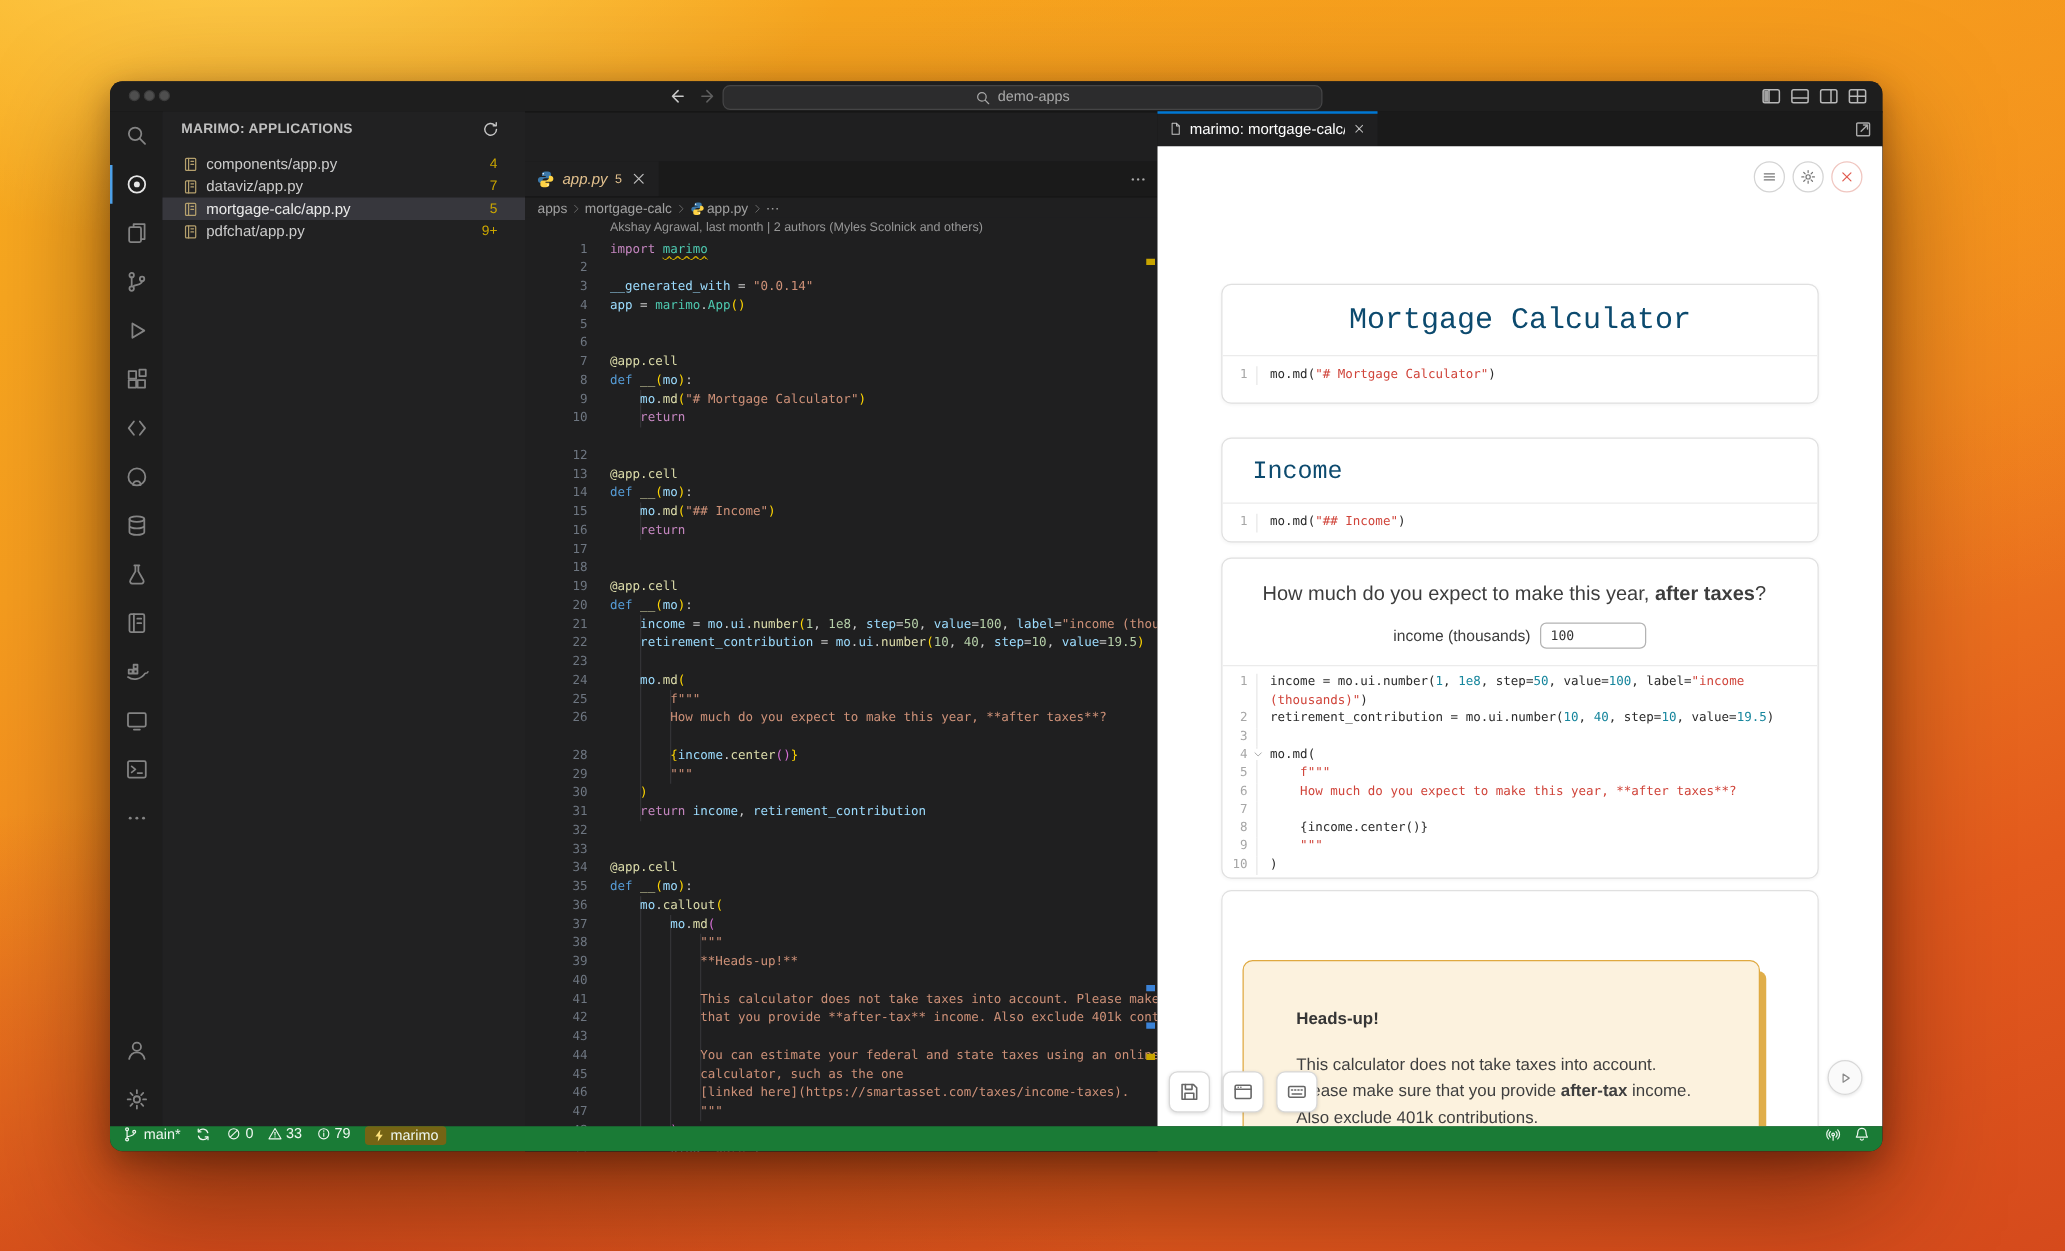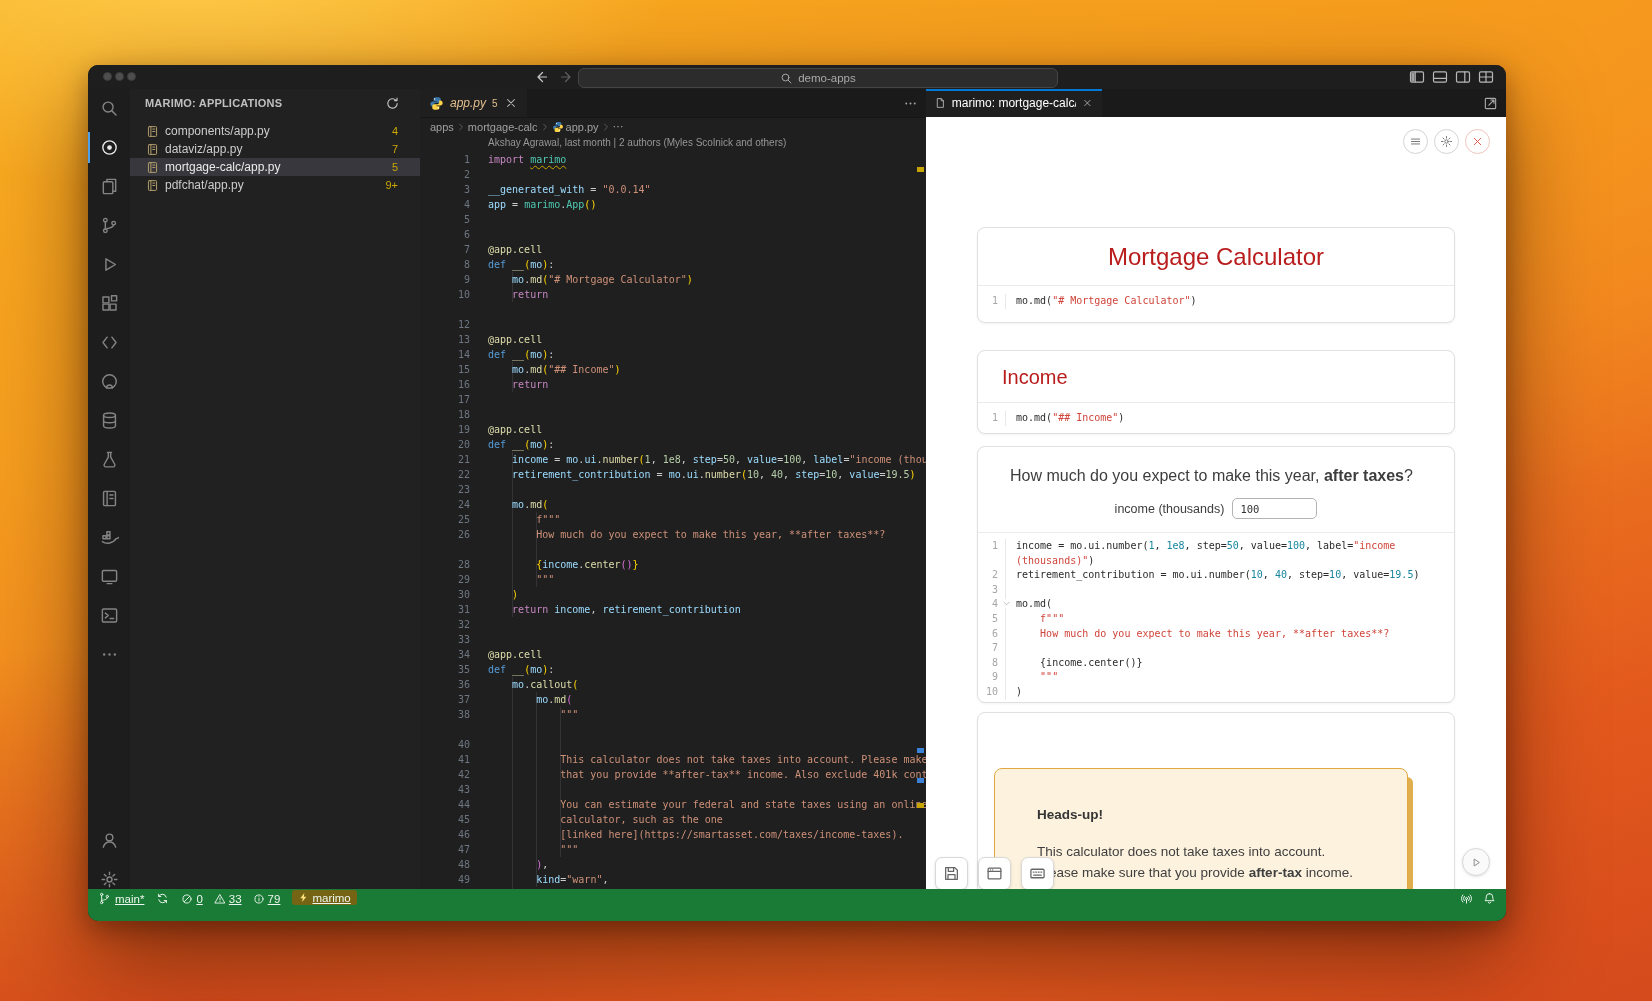--- a/index.html
+++ b/index.html
@@ -36,21 +36,21 @@
   .sidebar{position:absolute;left:42px;top:24px;width:290px;height:812px;background:#212122;}
   .sb-header{height:28px;display:flex;align-items:center;padding:0 20px 0 15px;color:#c0c0c0;font-size:11px;font-weight:bold;letter-spacing:.2px;}
   .sb-header .ic{width:15px;height:15px;margin-left:auto;color:#c5c5c5;}
   .sb-rows{padding-top:5px;}
   .sb-row{height:18px;display:flex;align-items:center;padding:0 22px 0 16px;color:#cccccc;font-size:12px;gap:6px;}
   .sb-row.sel{background:#37373d;color:#eaeaea;}
   .sb-row .ic{width:13px;height:13px;color:#b5a06d;flex:0 0 13px;}
   .sb-count{margin-left:auto;color:#cca700;font-size:11px;}
   
   .pane{position:absolute;top:24px;height:812px;}
-  .editor-pane{left:332px;width:506px;background:#1f1f20;}
+  .editor-pane{left:332px;width:506px;background:#1f1f20;margin-top:40px;}
   .webview-pane{left:838px;width:580px;background:#1a1a1a;}
   .tabs{height:28px;background:#1a1a1a;display:flex;align-items:stretch;position:relative;border-bottom:1px solid #161616;}
   .tab{display:flex;align-items:center;gap:6px;padding:0 9px;background:#1f1f20;position:relative;}
   .tab .tab-py{width:15px;height:15px;}
   .tab-label{font-size:12px;font-style:italic;color:#e2c08d;}
   .tab-badge{font-size:10px;color:#e2c08d;}
   .tab-close{width:14px;height:14px;color:#bbbbbb;}
   .tab.wv{width:176px;box-sizing:border-box;}
   .tab.wv::before{content:"";position:absolute;left:0;right:0;top:0;height:2px;background:#0078d4;}
   .tab.wv .tab-label{font-style:normal;color:#ffffff;}
@@ -80,21 +80,21 @@
   .circ .ic{width:13px;height:13px;}
   .circ.red{border-color:#f0c6c0;color:#e05a4e;}
   .wv-path{position:absolute;left:0;top:47px;width:100%;text-align:center;
     font:11px "DejaVu Sans Mono",monospace;color:#8c8c8c;letter-spacing:.3px;}
   .card{position:absolute;left:51px;width:478px;background:#fff;border:1px solid #e0e0e0;border-radius:8px;
     box-shadow:0 1px 3px rgba(0,0,0,.05);box-sizing:border-box;overflow:hidden;}
   .card1{top:110px;height:96px;}
   .card2{top:233px;height:84px;}
   .card3{top:329px;height:257px;}
   .card4{top:595px;height:260px;}
-  .serif{font-family:Liberation Sans, sans-serif;color:#b91c1c;}
+  .serif{font-family:Liberation Mono, monospace;color:#0c4a6e;}
   .c-title-center{text-align:center;font-size:24px;padding:15px 0 14px;}
   .c-title-left{font-size:20px;padding:15px 0 13px 24px;}
   .c-code{border-top:1px solid #ebebeb;padding:8px 0;}
   .wl{display:flex;font:10px/14.6px "DejaVu Sans Mono",monospace;color:#2b2b2b;}
   .wnum{flex:0 0 28px;text-align:right;padding-right:7px;color:#a6a6a6;border-right:1px solid #e8e8e8;box-sizing:border-box;position:relative;}
   .wnum .fold{position:absolute;right:-6px;top:2px;width:9px;height:9px;color:#9a9a9a;background:#fff;}
   .wc{padding-left:10px;padding-right:6px;white-space:pre-wrap;word-break:break-word;flex:1;min-height:14.6px;}
   .w-c{color:#2b2b2b}.w-s{color:#d0443a}.w-n{color:#17869d}
   .prose{padding:20px 32px 0;font-size:16px;color:#3d3d3d;}
   .prose .pb{font-weight:bold;}
@@ -112,22 +112,22 @@
   .co-p .pb{font-weight:bold;}
   .float-btns{position:absolute;left:9px;top:740px;display:flex;gap:10px;}
   .fbtn{width:33px;height:33px;border:1px solid #d8d8d8;border-radius:7px;background:#fff;
     box-shadow:0 1px 3px rgba(0,0,0,.12);display:flex;align-items:center;justify-content:center;color:#666;box-sizing:border-box;}
   .fbtn .ic{width:17px;height:17px;}
   .play-btn{position:absolute;left:536px;top:731px;width:28px;height:28px;border-radius:50%;background:#fafafa;
     border:1px solid #d8d8d8;display:flex;align-items:center;justify-content:center;color:#8a8a8a;box-sizing:border-box;
     box-shadow:0 1px 3px rgba(0,0,0,.1);}
   .play-btn .ic{width:13px;height:13px;}
   
-  .statusbar{position:absolute;left:0;bottom:0;width:100%;height:20px;background:#1a7b36;display:flex;align-items:flex-end;
-    color:#eef7f0;font-size:11.5px;padding:16px 10px;box-sizing:border-box;gap:12px;text-decoration:underline;}
+  .statusbar{position:absolute;left:0;bottom:0;width:100%;height:20px;background:#1a7b36;display:flex;align-items:flex-start;
+    color:#eef7f0;font-size:11.5px;padding:0 10px;box-sizing:border-box;gap:12px;}
   .sb-item{display:flex;align-items:center;gap:4px;}
   .sb-item .ic{width:13px;height:13px;}
   .sb-prob{display:flex;align-items:center;gap:3px;}
   .sb-prob .ic{width:12px;height:12px;}
   .sb-prob .gap{width:5px;}
   .sb-badge{display:flex;align-items:center;gap:3px;background:#756414;border-radius:3px;height:15px;padding:0 6px;}
   .sb-badge .ic{width:11px;height:11px;color:#ffe27a;}
   .sb-right{margin-left:auto;display:flex;gap:10px;align-items:center;}
   .sb-right .ic{width:13px;height:13px;}
 </style>
@@ -487,20 +487,21 @@
           <div class="cl" style="top:438px"><span class="ln">29</span><span class="ct"><span class="tk-p">        </span><span class="tk-s">"""</span></span></div>
           <div class="cl" style="top:453px"><span class="ln">30</span><span class="ct"><span class="tk-p">    </span><span class="tk-b1">)</span></span></div>
           <div class="cl" style="top:468px"><span class="ln">31</span><span class="ct"><span class="tk-p">    </span><span class="tk-k">return </span><span class="tk-v">income</span><span class="tk-p">, </span><span class="tk-v">retirement_contribution</span></span></div>
           <div class="cl" style="top:483px"><span class="ln">32</span><span class="ct"></span></div>
           <div class="cl" style="top:498px"><span class="ln">33</span><span class="ct"></span></div>
           <div class="cl" style="top:513px"><span class="ln">34</span><span class="ct"><span class="tk-f">@app.cell</span></span></div>
           <div class="cl" style="top:528px"><span class="ln">35</span><span class="ct"><span class="tk-d">def </span><span class="tk-f">__</span><span class="tk-b1">(</span><span class="tk-v">mo</span><span class="tk-b1">)</span><span class="tk-p">:</span></span></div>
           <div class="cl" style="top:543px"><span class="ln">36</span><span class="ct"><span class="tk-p">    </span><span class="tk-v">mo</span><span class="tk-p">.</span><span class="tk-f">callout</span><span class="tk-b1">(</span></span></div>
           <div class="cl" style="top:558px"><span class="ln">37</span><span class="ct"><span class="tk-p">        </span><span class="tk-v">mo</span><span class="tk-p">.</span><span class="tk-f">md</span><span class="tk-b2">(</span></span></div>
           <div class="cl" style="top:573px"><span class="ln">38</span><span class="ct"><span class="tk-p">            </span><span class="tk-s">"""</span></span></div>
+          <div class="cl" style="top:588px"><span class="ln">39</span><span class="ct"><span class="tk-p">            </span><span class="tk-s">**Heads-up!**</span></span></div>
           <div class="cl" style="top:603px"><span class="ln">40</span><span class="ct"></span></div>
           <div class="cl" style="top:618px"><span class="ln">41</span><span class="ct"><span class="tk-p">            </span><span class="tk-s">This calculator does not take taxes into account. Please make sure</span></span></div>
           <div class="cl" style="top:633px"><span class="ln">42</span><span class="ct"><span class="tk-p">            </span><span class="tk-s">that you provide **after-tax** income. Also exclude 401k contributions.</span></span></div>
           <div class="cl" style="top:648px"><span class="ln">43</span><span class="ct"></span></div>
           <div class="cl" style="top:663px"><span class="ln">44</span><span class="ct"><span class="tk-p">            </span><span class="tk-s">You can estimate your federal and state taxes using an online</span></span></div>
           <div class="cl" style="top:678px"><span class="ln">45</span><span class="ct"><span class="tk-p">            </span><span class="tk-s">calculator, such as the one</span></span></div>
           <div class="cl" style="top:693px"><span class="ln">46</span><span class="ct"><span class="tk-p">            </span><span class="tk-s">[linked here](</span><span class="tk-u">https://smartasset.com/taxes/income-taxes</span><span class="tk-s">).</span></span></div>
           <div class="cl" style="top:708px"><span class="ln">47</span><span class="ct"><span class="tk-p">            </span><span class="tk-s">"""</span></span></div>
           <div class="cl" style="top:723px"><span class="ln">48</span><span class="ct"><span class="tk-p">        </span><span class="tk-b2">)</span><span class="tk-p">,</span></span></div>
           <div class="cl" style="top:738px"><span class="ln">49</span><span class="ct"><span class="tk-p">        </span><span class="tk-v">kind</span><span class="tk-p">=</span><span class="tk-s">"warn"</span><span class="tk-p">,</span></span></div>

